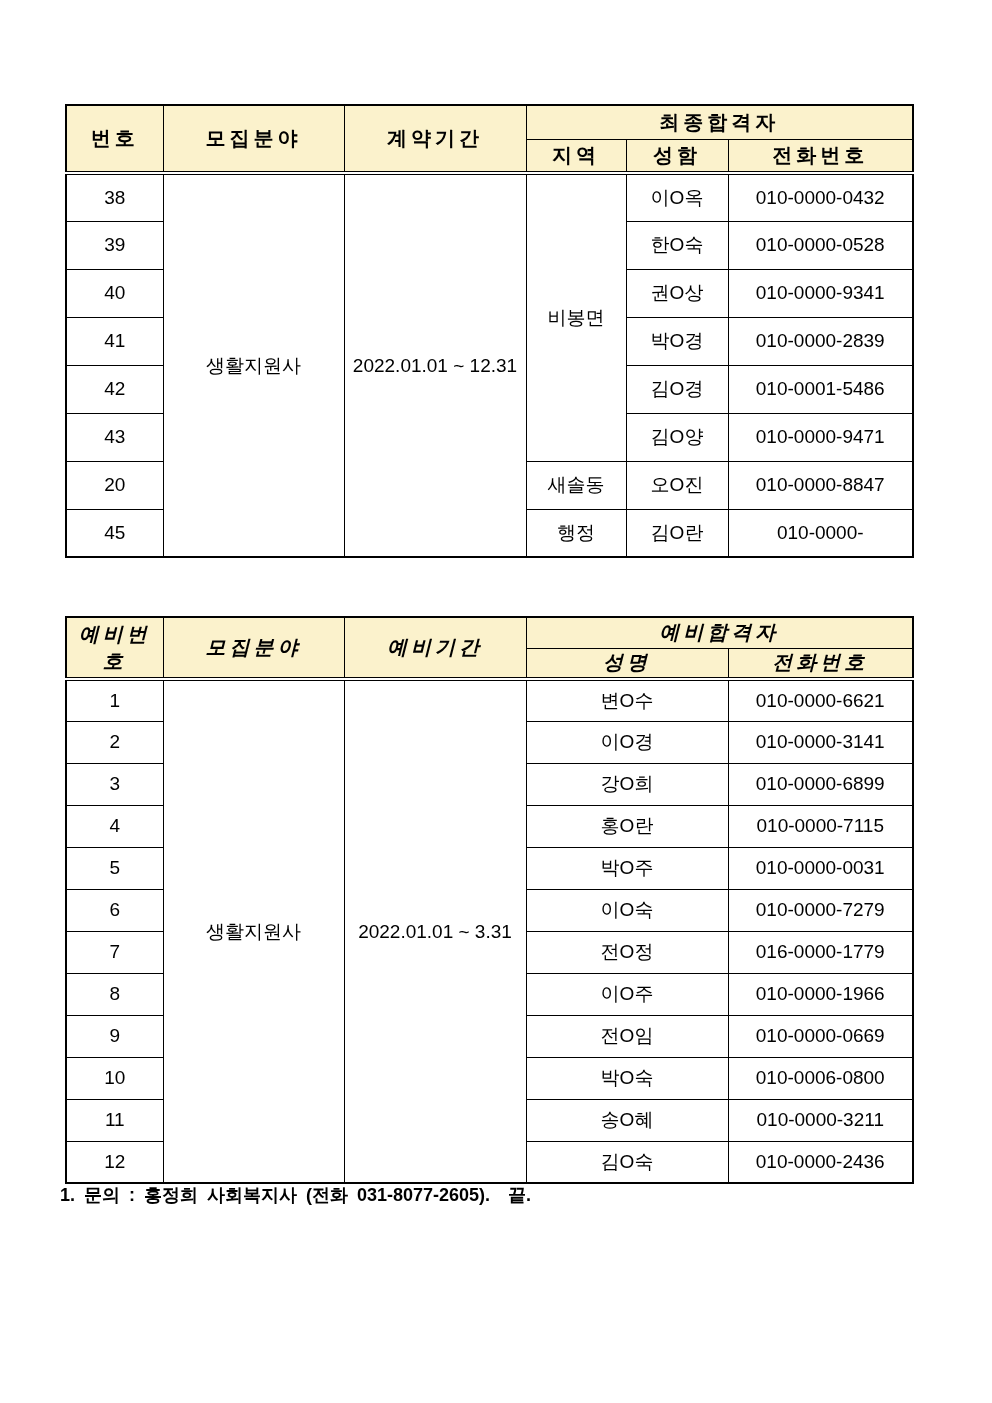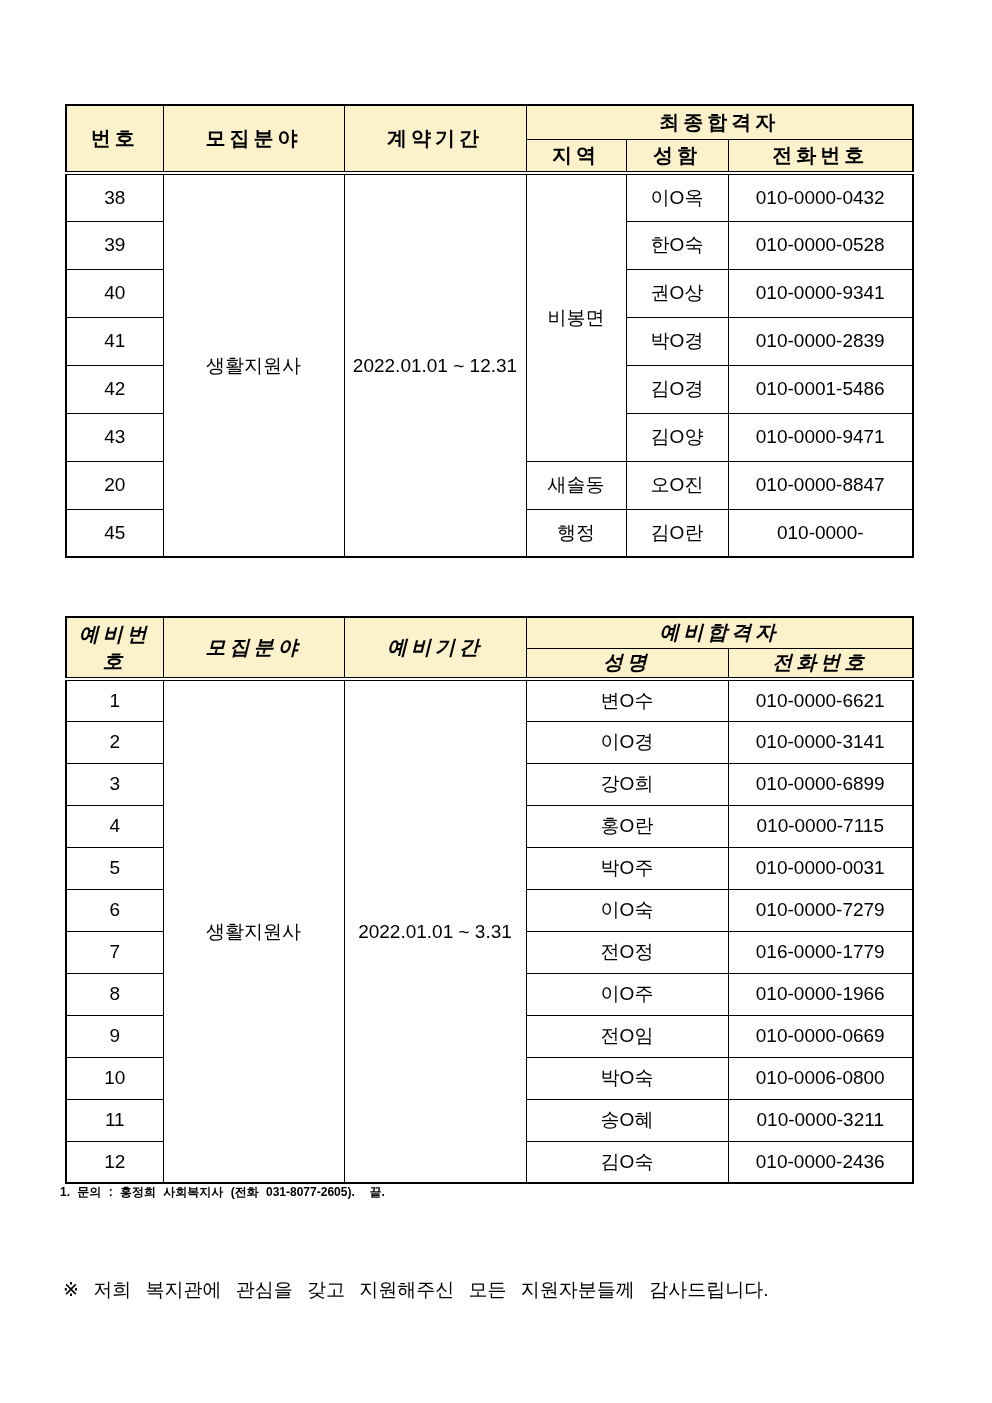--- a/index.html
+++ b/index.html
@@ -46,21 +46,21 @@
   #t2 thead tr{height:31px;font-style:italic;}
   #t2 tbody tr{height:42px;}
   .sec-title{
     position:absolute;left:80px;top:583px;
     font-size:21px;font-weight:bold;letter-spacing:1px;
     line-height:1.2;
     margin-top:34px;
   }
   .contact{
     position:absolute;left:60px;top:1185px;
-    font-size:12px;font-weight:bold;
+    font-size:18px;font-weight:bold;
     word-spacing:4px;white-space:pre;line-height:1.2;
   }
   .thanks{
     position:absolute;left:63px;top:1279px;
     font-size:19px;font-weight:normal;
     word-spacing:9px;white-space:pre;line-height:1.2;
   }
 </style>
 </head>
 <body>
@@ -220,15 +220,14 @@
       </tr>
       <tr>
         <td>12</td>
         <td>김O숙</td>
         <td>010-0000-2436</td>
       </tr>
     </tbody>
   </table>
 
   <div class="contact">1. 문의 : 홍정희 사회복지사 (전화 031-8077-2605).  끝.</div>
-  <div class="thanks">※ 저희 복지관에 관심을 갖고 지원해주신 모든 지원자분들께 감사드립니다.</div>
 
 </div>
 
 </body></html>

